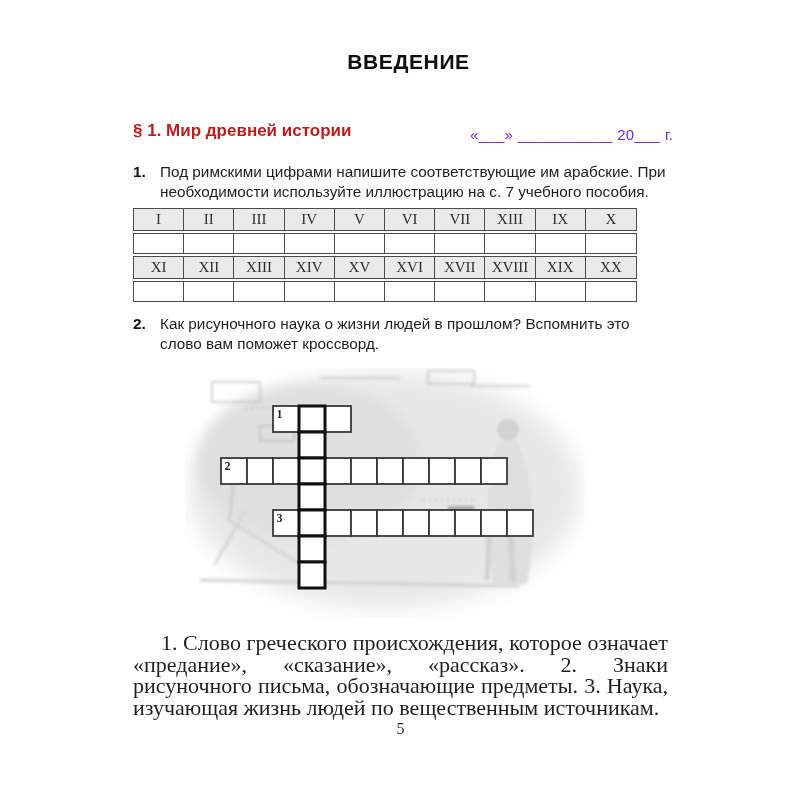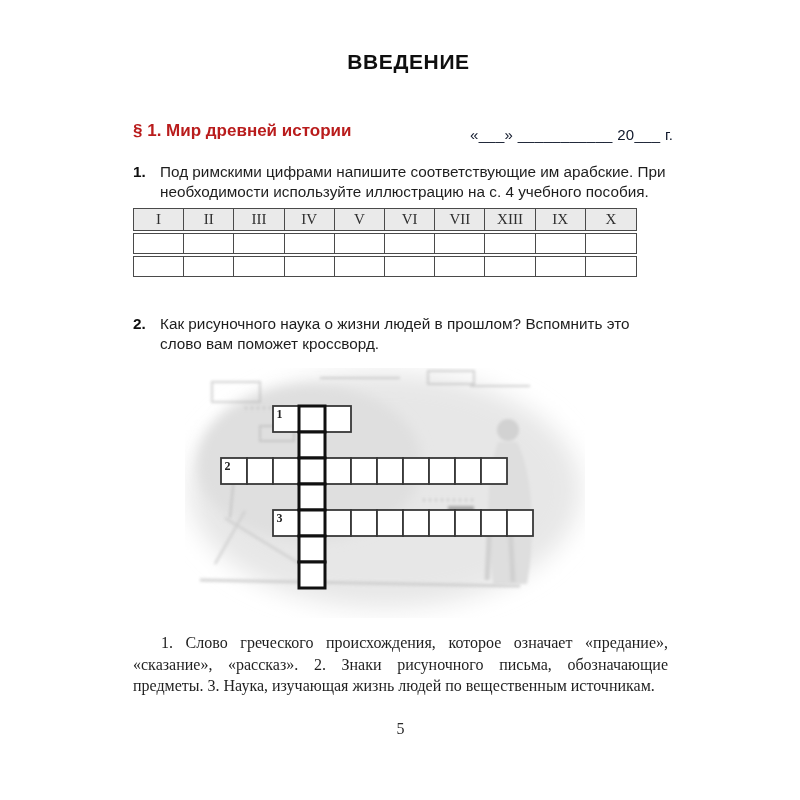--- a/index.html
+++ b/index.html
@@ -2,57 +2,57 @@
 <html lang="ru"><head>
 <meta charset="utf-8">
 <style>
   html,body{margin:0;padding:0;background:#ffffff;}
   .page{position:relative;width:800px;height:800px;background:#ffffff;overflow:hidden;
         font-family:"Liberation Sans",sans-serif;color:#1d1d1d;}
   .doc-title{position:absolute;left:133px;top:42px;width:535px;margin:8px;text-align:center;
         font-size:21px;font-weight:800;letter-spacing:.6px;color:#0f0f0f;}
   .section-heading{position:absolute;left:133px;top:121px;margin:0;font-size:17px;
         font-weight:700;color:#b91c1c;}
-  .date-line{position:absolute;left:470px;top:126px;font-size:15px;color:#0f172a;
+  .date-line{position:absolute;left:470px;top:126px;font-size:15px;color:#6d28d9;
         letter-spacing:.3px;white-space:nowrap;}
   .task{position:absolute;left:133px;display:flex;}
   .task-num{width:27px;flex:0 0 27px;font-weight:700;font-size:15.3px;line-height:19.5px;color:#0f0f0f;}
   .task-text{margin:0;width:508px;font-size:15.3px;line-height:19.5px;color:#1d1d1d;}
   .task1{top:162px;}
   .task2{top:314px;}
   .roman-table{position:absolute;left:133px;top:208px;width:504px;}
   .rt-row{display:grid;grid-template-columns:repeat(10,1fr);border:1px solid #4a4a4a;
         margin-bottom:2px;box-sizing:border-box;}
   .rt-row.header{background:#eaeaea;height:23px;}
   .rt-row.blank{background:#ffffff;height:21px;}
   .rt-cell{border-right:1px solid #4a4a4a;display:flex;align-items:center;justify-content:center;
         font-family:"Liberation Serif",serif;font-size:15px;color:#2e2e2e;overflow:hidden;}
   .rt-cell:last-child{border-right:none;}
   .crossword-area{position:absolute;left:0;top:368px;width:800px;height:250px;}
   .relief-svg{position:absolute;left:185px;top:0;}
   .crossword-svg{position:absolute;left:0;top:0;}
   .clues{position:absolute;left:133px;top:632px;width:535px;margin:0;
-        font-family:"Liberation Serif",serif;font-size:16px;line-height:21.5px;color:#1f1f1f;
+        font-family:"Liberation Serif",serif;font-size:22px;line-height:21.5px;color:#1f1f1f;
         text-align:justify;text-indent:28px;}
   .page-number{position:absolute;left:133px;top:720px;width:535px;text-align:center;
         font-family:"Liberation Serif",serif;font-size:16px;color:#2a2a2a;}
 </style>
 </head>
 <body>
 
 <div class="page">
 
   <h1 class="doc-title">ВВЕДЕНИЕ</h1>
 
   <h2 class="section-heading">§ 1. Мир древней истории</h2>
   <div class="date-line">«___» ___________ 20___ г.</div>
 
   <div class="task task1">
     <span class="task-num">1.</span>
-    <p class="task-text">Под римскими цифрами напишите соответствующие им арабские. При необходимости используйте иллюстрацию на с. 4 учебного пособия.</p>
+    <p class="task-text">Под римскими цифрами напишите соответствующие им арабские. При необходимости используйте иллюстрацию на с. 7 учебного пособия.</p>
   </div>
 
   <div class="roman-table" id="roman-table">
       <div class="rt-row header">
         <div class="rt-cell">I</div>
         <div class="rt-cell">II</div>
         <div class="rt-cell">III</div>
         <div class="rt-cell">IV</div>
         <div class="rt-cell">V</div>
         <div class="rt-cell">VI</div>
@@ -65,20 +65,32 @@
         <div class="rt-cell"></div>
         <div class="rt-cell"></div>
         <div class="rt-cell"></div>
         <div class="rt-cell"></div>
         <div class="rt-cell"></div>
         <div class="rt-cell"></div>
         <div class="rt-cell"></div>
         <div class="rt-cell"></div>
         <div class="rt-cell"></div>
         <div class="rt-cell"></div>
+      </div>
+      <div class="rt-row header">
+        <div class="rt-cell">XI</div>
+        <div class="rt-cell">XII</div>
+        <div class="rt-cell">XIII</div>
+        <div class="rt-cell">XIV</div>
+        <div class="rt-cell">XV</div>
+        <div class="rt-cell">XVI</div>
+        <div class="rt-cell">XVII</div>
+        <div class="rt-cell">XVIII</div>
+        <div class="rt-cell">XIX</div>
+        <div class="rt-cell">XX</div>
       </div>
       <div class="rt-row blank">
         <div class="rt-cell"></div>
         <div class="rt-cell"></div>
         <div class="rt-cell"></div>
         <div class="rt-cell"></div>
         <div class="rt-cell"></div>
         <div class="rt-cell"></div>
         <div class="rt-cell"></div>
         <div class="rt-cell"></div>

